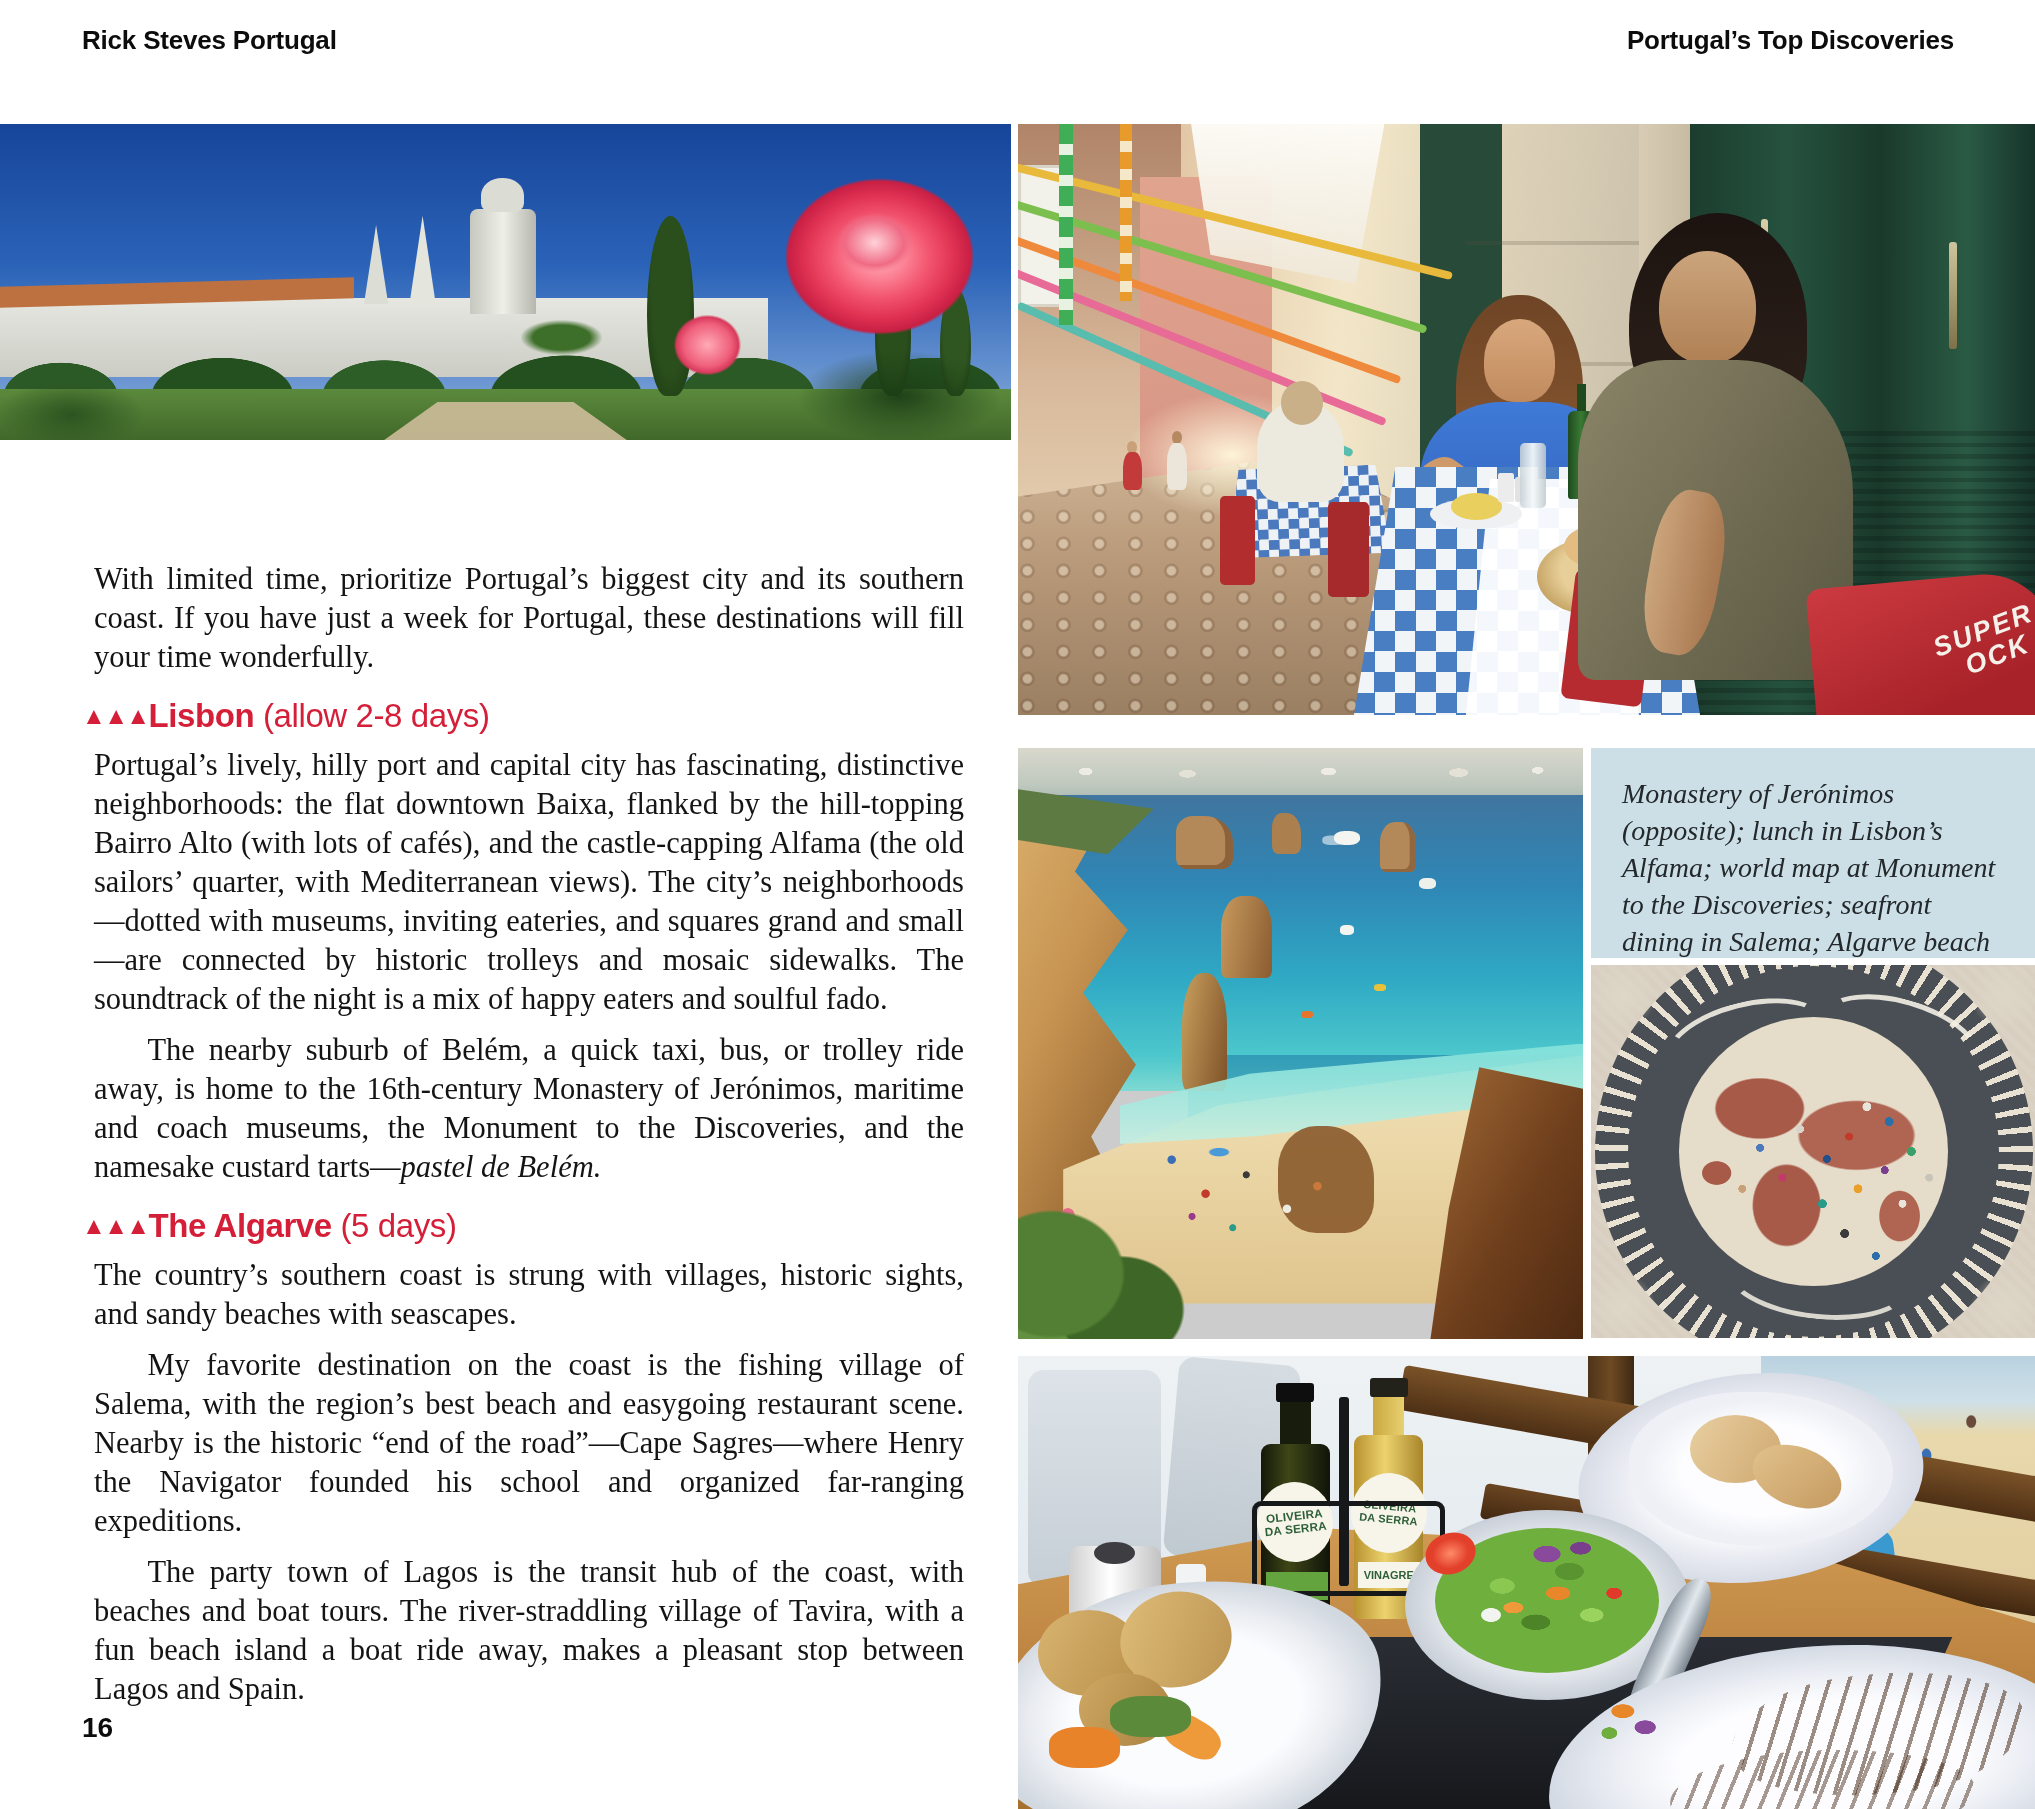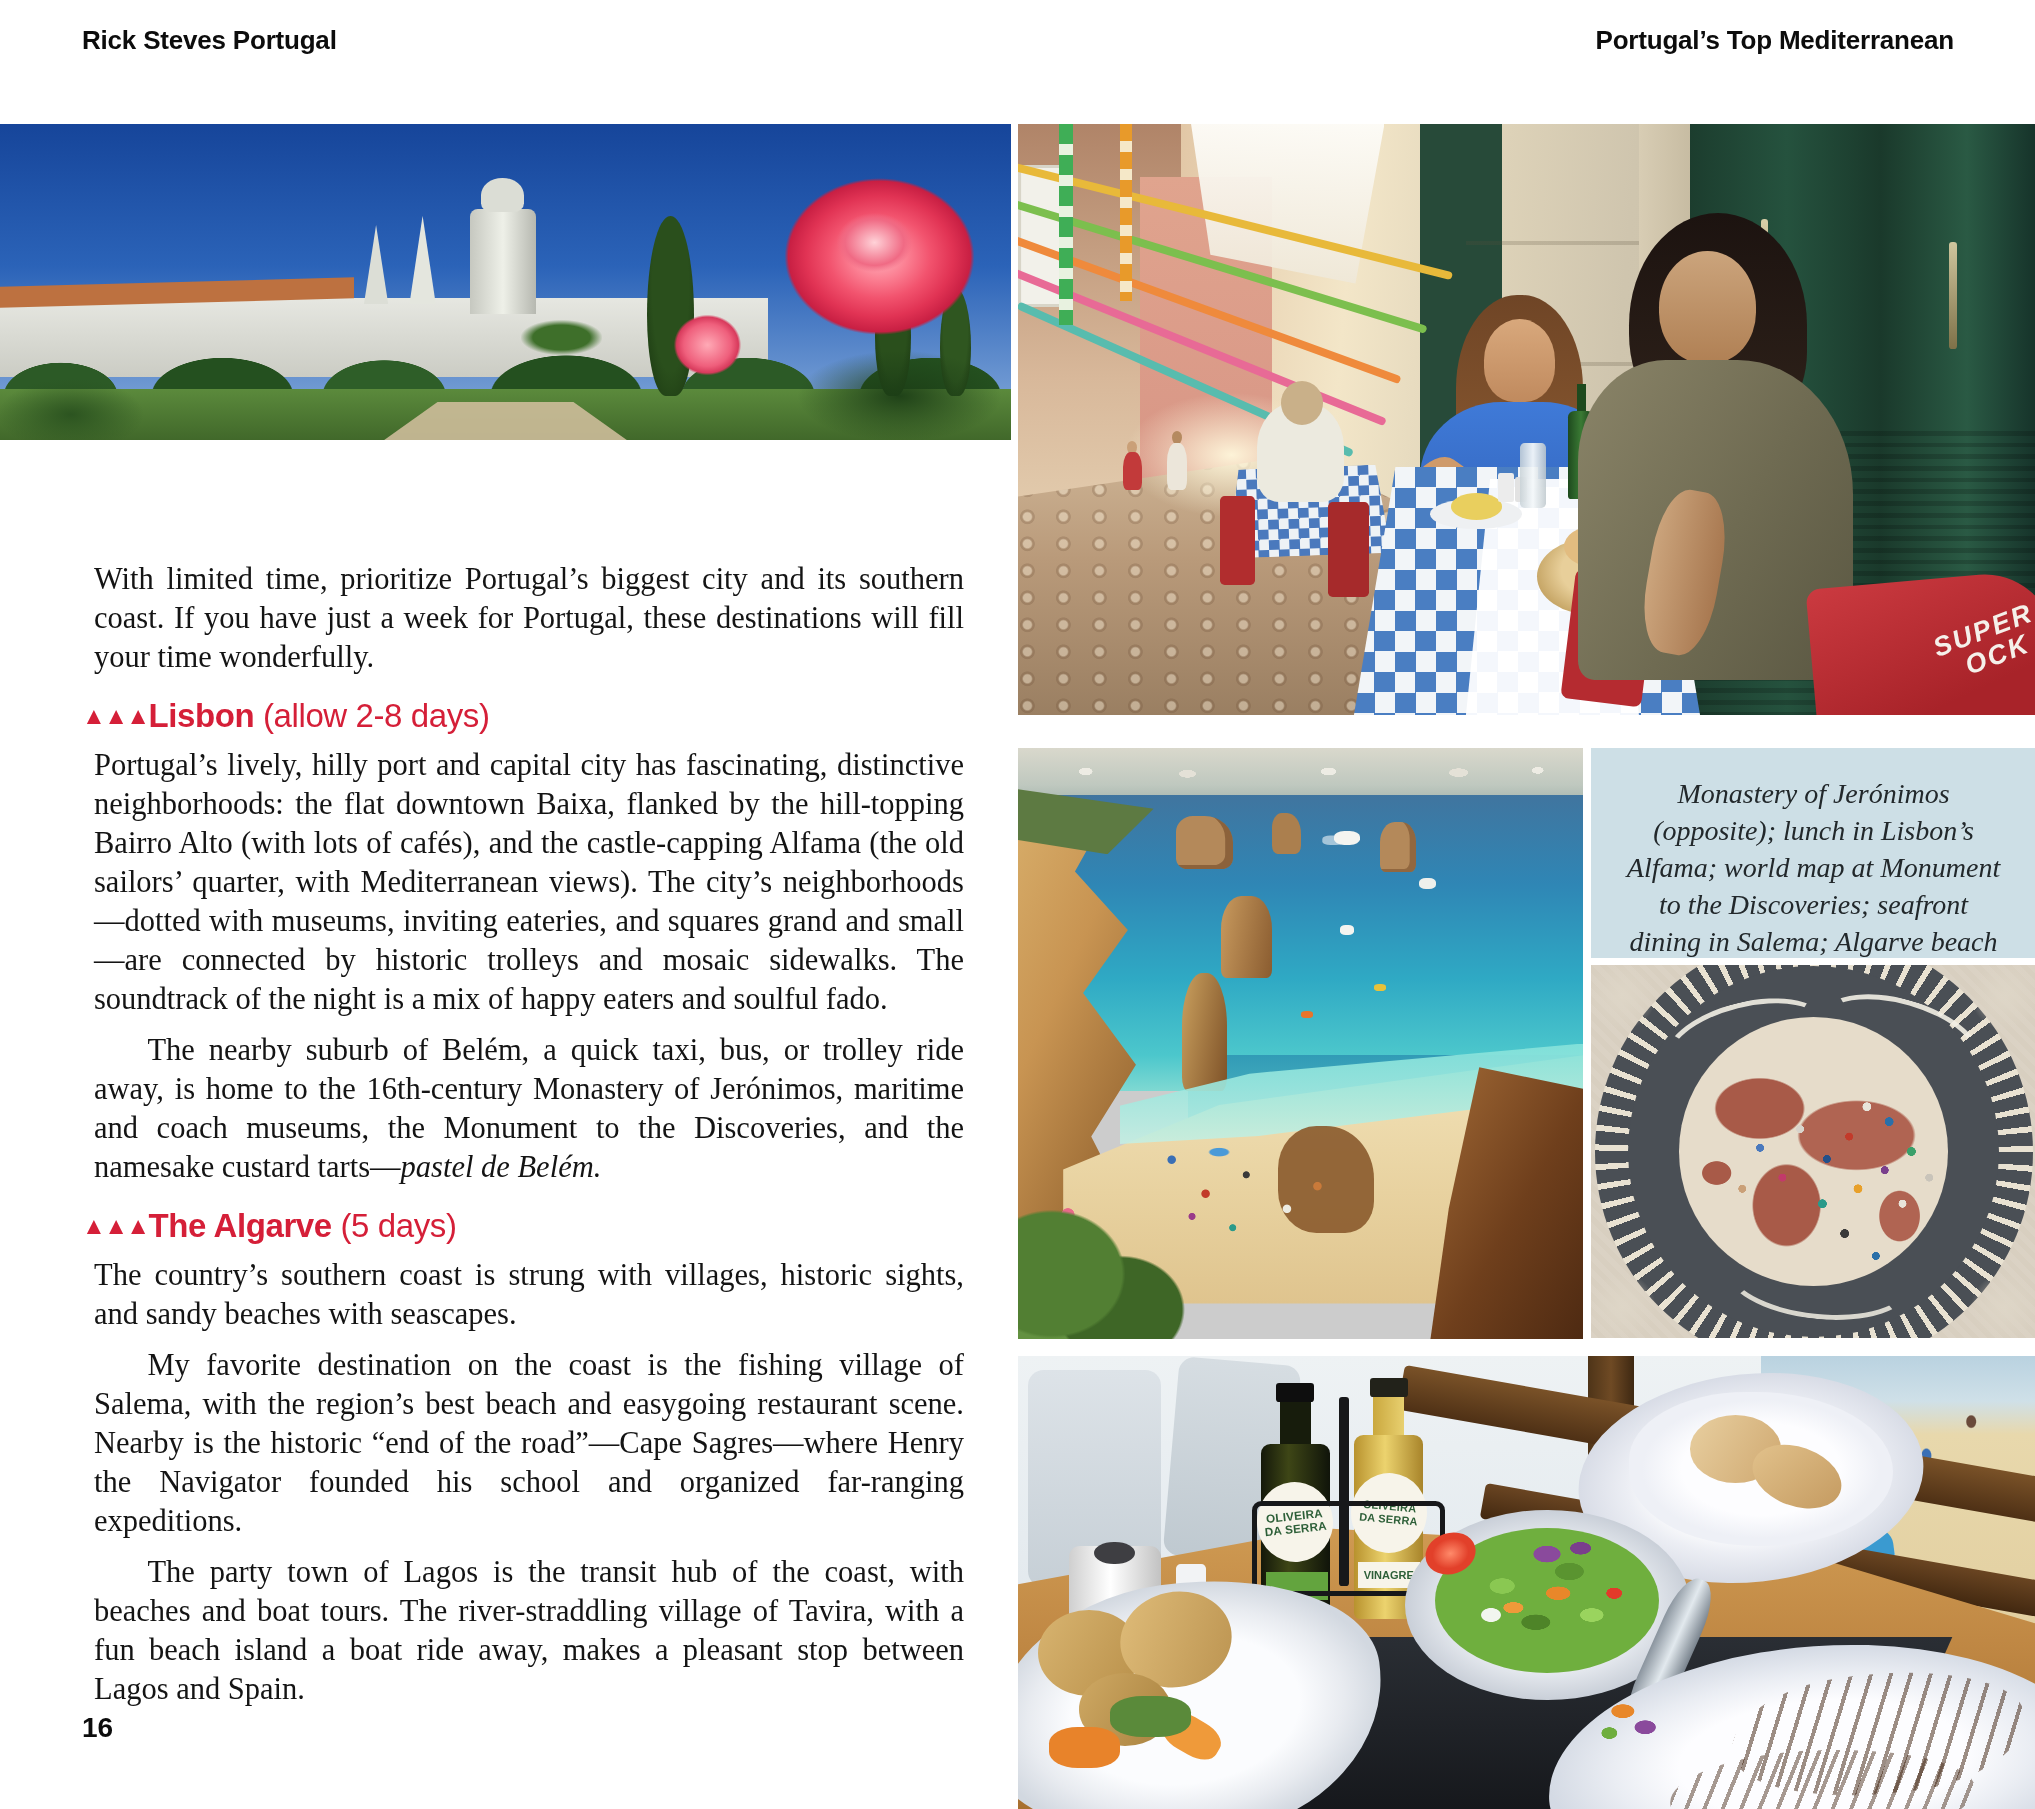--- a/index.html
+++ b/index.html
@@ -27,21 +27,21 @@
   .textcol p.indent{text-indent:1.75em;}
   .redhead{margin:21px 0 7.8px 0;color:#d51f38;
        font:700 33px/36px "Liberation Sans","DejaVu Sans",sans-serif;letter-spacing:-0.4px;}
   .redhead .tri{font-size:24px;letter-spacing:-1.6px;vertical-align:3.1px;}
   .redhead .dur{font-weight:400;letter-spacing:-0.4px;}
   .ital{font-style:italic;}
   .pagenum{position:absolute;left:82px;top:1714px;
        font:700 28px/1 "Liberation Sans","DejaVu Sans",sans-serif;color:#0c0c0c;}
 
   
-  .caption-box{position:absolute;left:1591px;top:748px;width:445px;height:210px;background:#cddfe6;text-align:center;}
+  .caption-box{position:absolute;left:1591px;top:748px;width:445px;height:210px;background:#cddfe6;}
   .caption-box p{margin:0;padding:27px 31px 0 31px;font-style:italic;
        font-size:28px;line-height:37px;color:#22282b;}
 
   
   #ph-monastery{left:0;top:124px;width:1011px;height:316px;}
   .m-sky{inset:0;background:linear-gradient(180deg,#16459a 0%,#2b63b8 45%,#8cb0de 100%);}
   .m-building{left:0;top:55%;width:76%;height:25%;background:linear-gradient(180deg,#e6e7e1,#cbccc4);}
   .m-roof{left:0;top:50%;width:35%;height:6.5%;background:#bd7140;transform:skewY(-1.5deg);}
   .m-spire1{left:36%;top:32%;width:2.4%;height:25%;background:#dcded6;clip-path:polygon(50% 0,100% 100%,0 100%);}
   .m-spire2{left:40.5%;top:29%;width:2.6%;height:28%;background:#e4e6de;clip-path:polygon(50% 0,100% 100%,0 100%);}
@@ -289,21 +289,21 @@
       radial-gradient(17px 10.2px at 40% 40%,#e8872a 65%,transparent 70%),
       radial-gradient(15.7px 10.2px at 60% 62%,#8a4a9c 65%,transparent 70%),
       radial-gradient(11.7px 8.6px at 28% 70%,#6fae3e 65%,transparent 70%);}
 </style>
 </head>
 <body>
 
 <div class="page">
 
   <div class="hdr hdr-l">Rick Steves Portugal</div>
-  <div class="hdr hdr-r">Portugal’s Top Mediterranean</div>
+  <div class="hdr hdr-r">Portugal’s Top Discoveries</div>
 
   <div class="ph" id="ph-monastery">
     <div class="ab m-sky"></div>
     <div class="ab m-building"></div>
     <div class="ab m-roof"></div>
     <div class="ab m-spire1"></div>
     <div class="ab m-spire2"></div>
     <div class="ab m-tower"></div>
     <div class="ab m-dome"></div>
     <div class="ab m-trees"></div>

